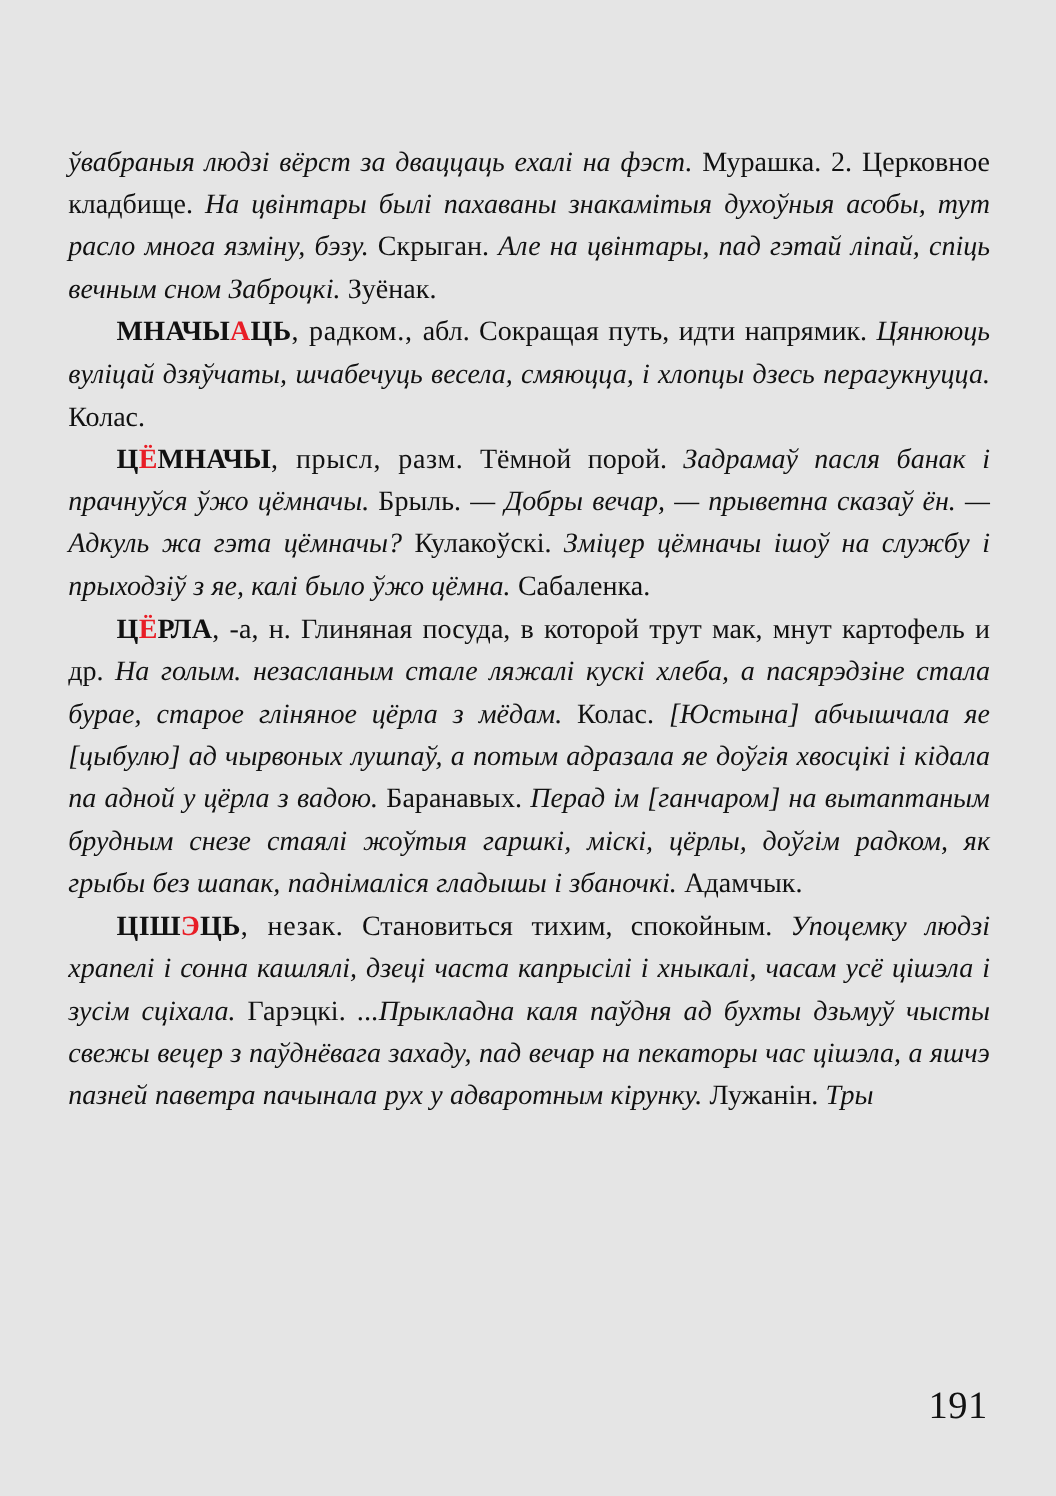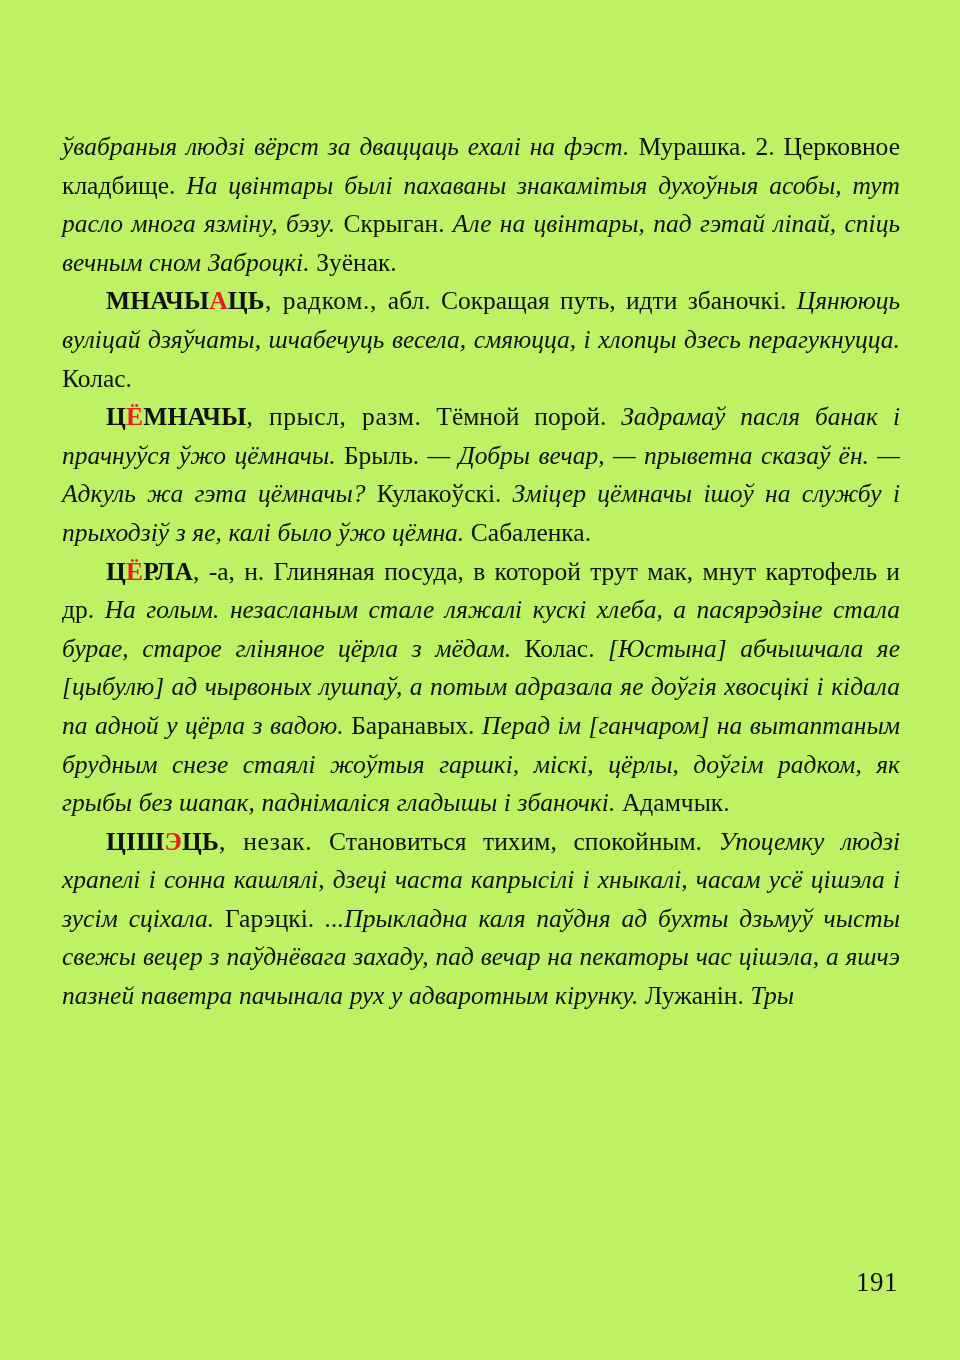--- a/index.html
+++ b/index.html
@@ -4,21 +4,21 @@
 <style>
   html, body {
     margin: 0;
     padding: 0;
     background: #ffffff;
   }
   .page {
     position: relative;
     width: 960px;
     height: 1360px;
-    background: #bef264;
+    background: #e5e5e5;
     box-sizing: border-box;
     overflow: hidden;
   }
   .text-column {
     position: absolute;
     left: 62px;
     top: 128px;
     width: 838px;
   }
   .para {
@@ -57,38 +57,38 @@
     font-style: normal;
     letter-spacing: 0.6px;
   }
   .lbl-it {
   }
   .folio {
     position: absolute;
     right: 62px;
     bottom: 62px;
     font-family: "Liberation Serif", "DejaVu Serif", serif;
-    font-size: 27px;
+    font-size: 35px;
     color: #111111;
     letter-spacing: 0.5px;
   }
 </style>
 </head>
 <body>
 
 <div class="page">
 
   <div class="text-column">
 
     <p class="para cont">
       <span class="it">ўвабраныя людзі вёрст за дваццаць ехалі на фэст.</span><span class="ro"> Мурашка. 2. Церковное кладбище. </span><span class="it">На цвінтары былі пахаваны знакамітыя духоўныя асобы, тут расло многа язміну, бэзу.</span><span class="ro"> Скрыган. </span><span class="it">Але на цвінтары, пад гэтай ліпай, спіць вечным сном Заброцкі.</span><span class="ro"> Зуёнак.</span>
     </p>
 
     <p class="para entry">
-      <span class="hw"><span>МНАЧЫ</span><span class="stress">А</span><span>ЦЬ</span></span><span class="lbl">, радком., </span><span class="lbl-it">абл.</span><span class="ro"> Сокращая путь, идти збаночкі. </span><span class="it">Цянююць вуліцай дзяўчаты, шчабечуць весела, смяюцца, і хлопцы дзесь перагукнуцца.</span><span class="ro"> Колас.</span>
+      <span class="hw"><span>МНАЧЫ</span><span class="stress">А</span><span>ЦЬ</span></span><span class="lbl">, радком., </span><span class="lbl-it">абл.</span><span class="ro"> Сокращая путь, идти напрямик. </span><span class="it">Цянююць вуліцай дзяўчаты, шчабечуць весела, смяюцца, і хлопцы дзесь перагукнуцца.</span><span class="ro"> Колас.</span>
     </p>
 
     <p class="para entry">
       <span class="hw"><span>Ц</span><span class="stress">Ё</span><span>МНАЧЫ</span></span><span class="lbl">, прысл, разм.</span><span class="ro"> Тёмной порой. </span><span class="it">Задрамаў пасля банак і прачнуўся ўжо цёмначы.</span><span class="ro"> Брыль. </span><span class="it">— Добры вечар, — прыветна сказаў ён. — Адкуль жа гэта цёмначы?</span><span class="ro"> Кулакоўскі. </span><span class="it">Зміцер цёмначы ішоў на службу і прыходзіў з яе, калі было ўжо цёмна.</span><span class="ro"> Сабаленка.</span>
     </p>
 
     <p class="para entry">
       <span class="hw"><span>Ц</span><span class="stress">Ё</span><span>РЛА</span></span><span class="ro">, -а, н. Глиняная посуда, в которой трут мак, мнут картофель и др. </span><span class="it">На голым. незасланым стале ляжалі кускі хлеба, а пасярэдзіне стала бурае, старое гліняное цёрла з мёдам.</span><span class="ro"> Колас. </span><span class="it">[Юстына] абчышчала яе [цыбулю] ад чырвоных лушпаў, а потым адразала яе доўгія хвосцікі і кідала па адной у цёрла з вадою.</span><span class="ro"> Баранавых. </span><span class="it">Перад ім [ганчаром] на вытаптаным брудным снезе стаялі жоўтыя гаршкі, міскі, цёрлы, доўгім радком, як грыбы без шапак, паднімаліся гладышы і збаночкі.</span><span class="ro"> Адамчык.</span>
     </p>
 

